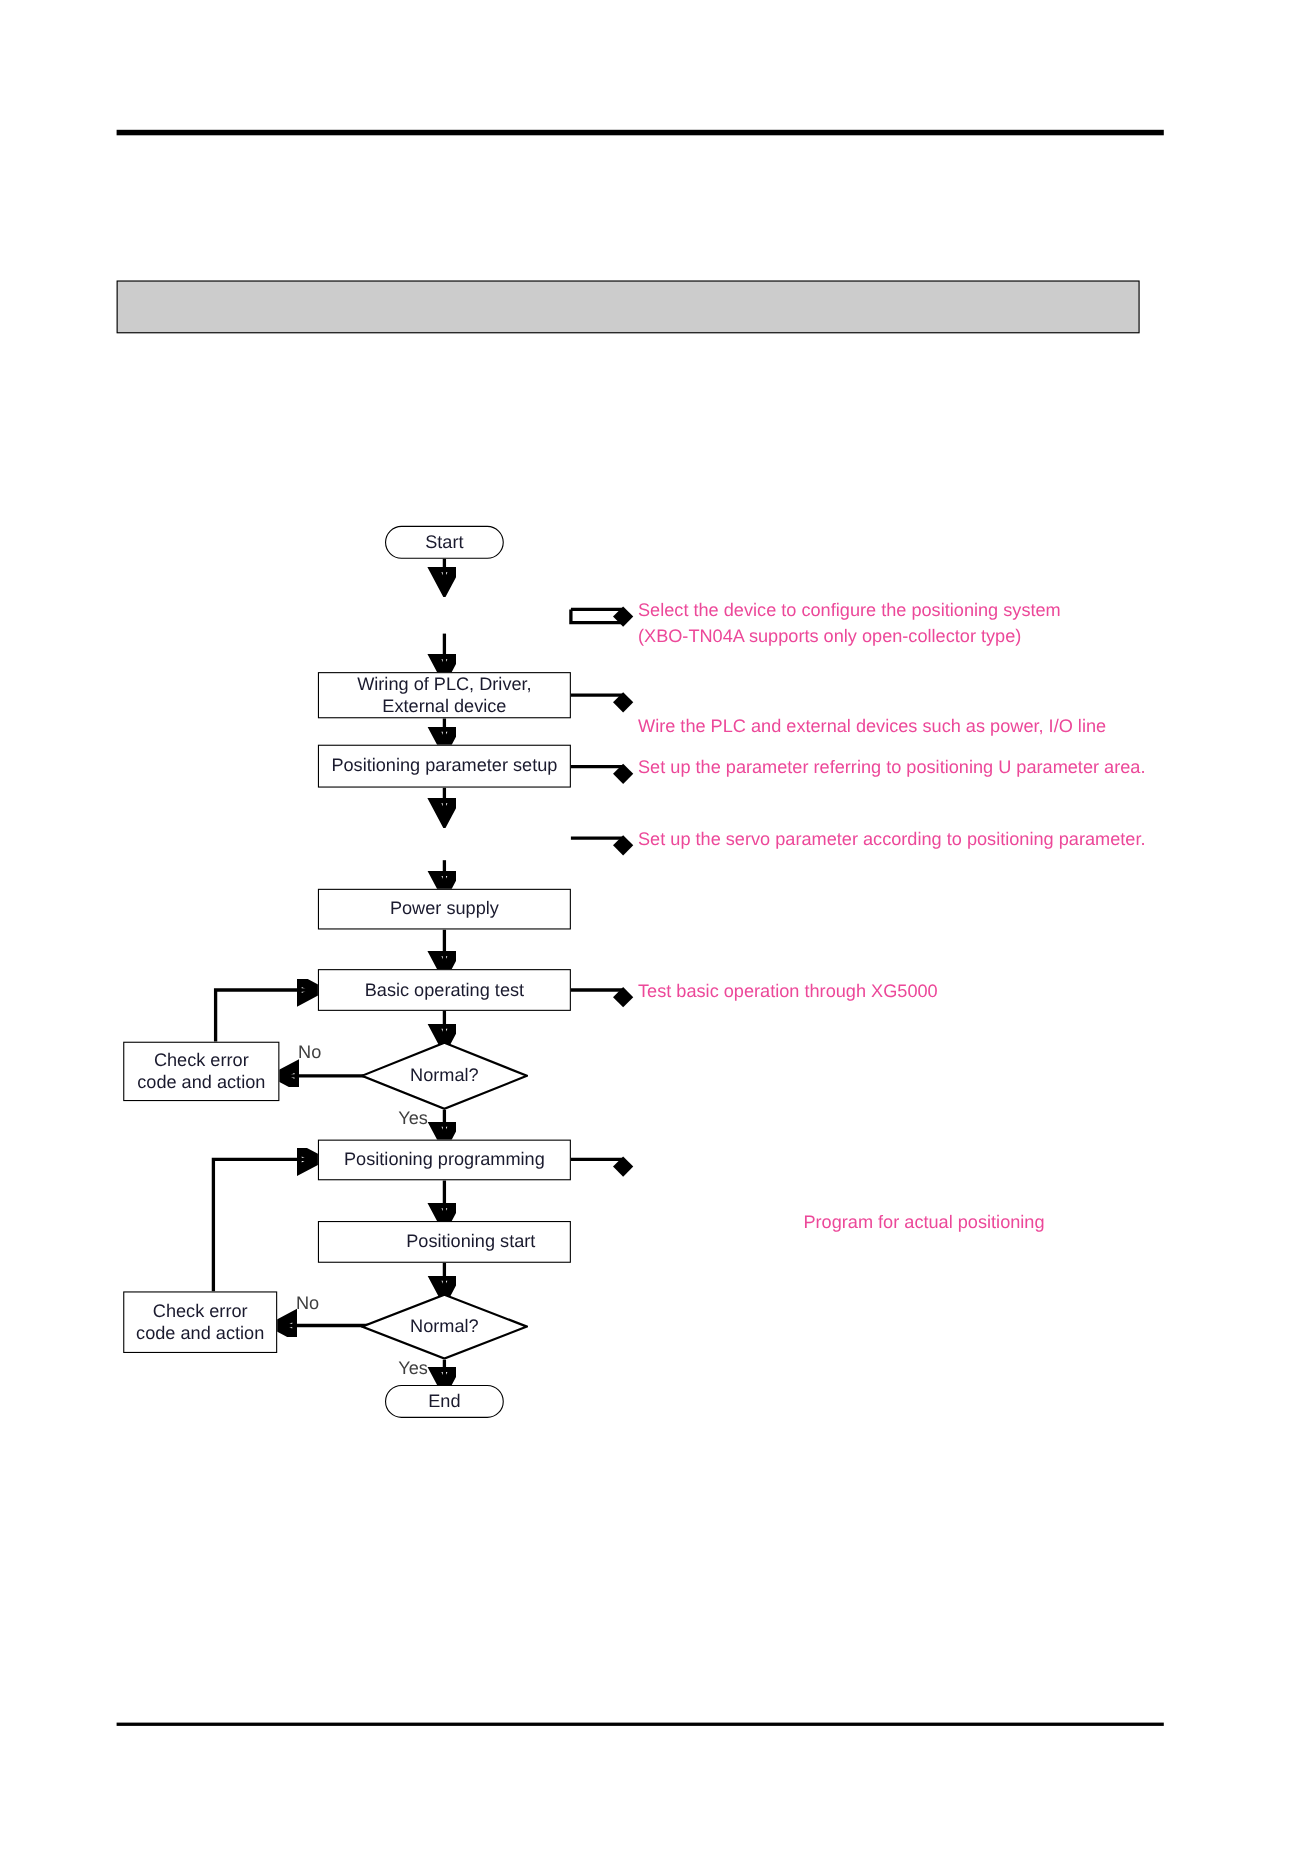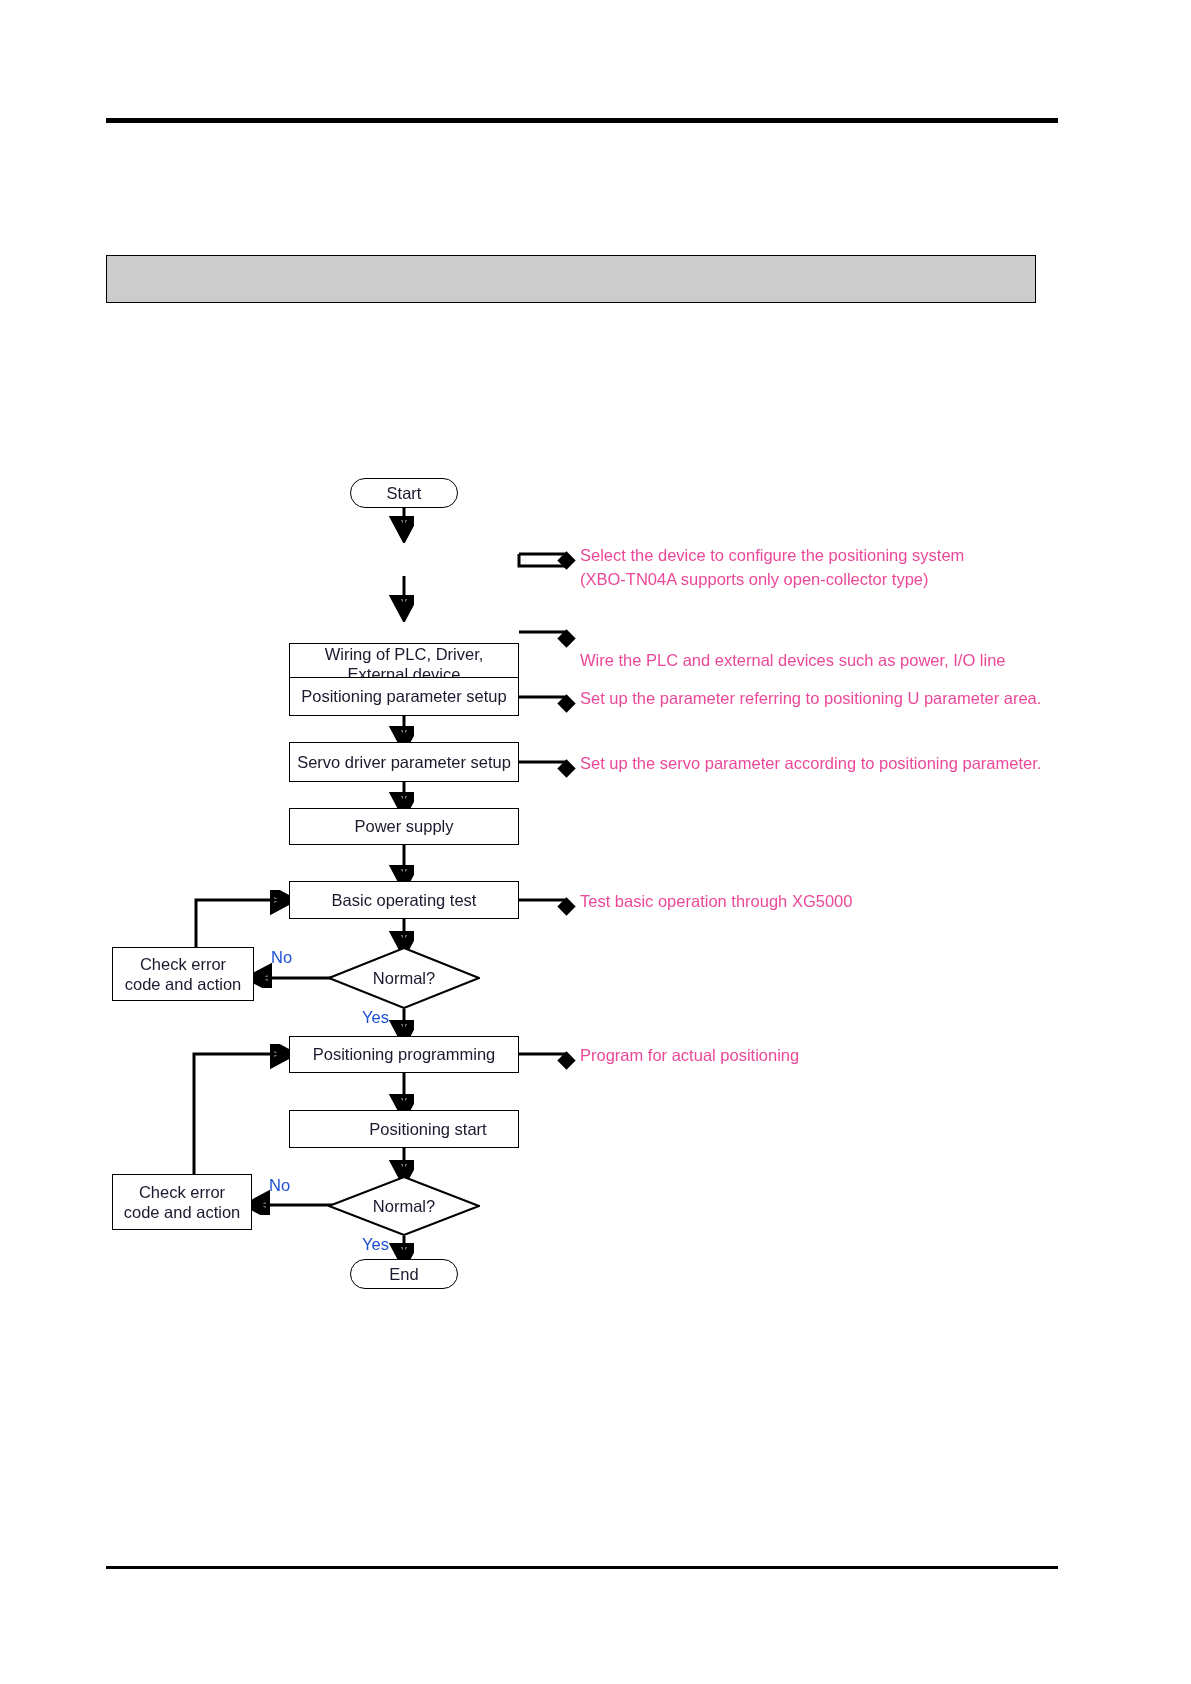--- a/index.html
+++ b/index.html
@@ -103,21 +103,21 @@
   .annotation {
     position: absolute;
     font-size: 16.5px;
     line-height: 1.45;
     color: #ec4899;
     white-space: pre-line;
   }
   .edge-label {
     position: absolute;
     font-size: 16.5px;
-    color: #1d4ed8;
+    color: #404040;
   }
   svg.wires {
     position: absolute;
     left: 0; top: 0;
     width: 1191px;
     height: 1684px;
     pointer-events: none;
   }
   svg.wires line, svg.wires polyline, svg.wires path {
     stroke: #000000;
@@ -187,26 +187,25 @@
       <line x1="519" y1="632" x2="566" y2="632"></line>
       <line x1="519" y1="697" x2="566" y2="697"></line>
       <line x1="519" y1="762" x2="566" y2="762"></line>
       <line x1="519" y1="900" x2="566" y2="900"></line>
       <line x1="519" y1="1054" x2="566" y2="1054"></line>
     </svg>
 
     <div class="node terminator" style="left:350px; top:478px; width:108px; height:30px;">Start</div>
 
 
-    <div class="node" style="left:289px; top:611px; width:230px; height:42px;margin-top:32px;">Wiring of PLC, Driver,
+    <div class="node" style="left:289px; top:611px; width:230px; height:42px;">Wiring of PLC, Driver,
 External device</div>
 
     <div class="node" style="left:289px; top:677px; width:230px; height:39px;">Positioning parameter setup</div>
 
-    <div class="node" style="left:289px; top:742px; width:230px; height:40px;">Servo driver parameter setup</div>
 
     <div class="node" style="left:289px; top:808px; width:230px; height:37px;">Power supply</div>
 
     <div class="node" style="left:289px; top:881px; width:230px; height:38px;">Basic operating test</div>
 
     <div class="node decision" style="left:328px; top:947px; width:152px; height:62px;">
       <svg class="diamond-shape" viewBox="0 0 152 62" preserveAspectRatio="none" xmlns="http://www.w3.org/2000/svg">
         <polygon points="76,1 151,31 76,61 1,31" fill="#ffffff" stroke="#000000" stroke-width="2"></polygon>
       </svg>
       <span class="decision-label">Normal?</span>
@@ -242,21 +241,21 @@
 (XBO-TN04A supports only open-collector type)</div>
 
     <div class="annotation" style="left:580px; top:622px; width:520px;margin-top:27px;">Wire the PLC and external devices such as power, I/O line</div>
 
     <div class="annotation" style="left:580px; top:687px; width:520px;">Set up the parameter referring to positioning U parameter area.</div>
 
     <div class="annotation" style="left:580px; top:752px; width:520px;">Set up the servo parameter according to positioning parameter.</div>
 
     <div class="annotation" style="left:580px; top:890px; width:520px;">Test basic operation through XG5000</div>
 
-    <div class="annotation" style="left:580px; top:1044px; width:520px;">Program for actual positioning</div>
+    <div class="annotation" style="left:580px; top:1100px; width:520px;text-align:center;">Program for actual positioning</div>
 
     <div class="edge-label" style="left:271px; top:948px;">No</div>
 
     <div class="edge-label" style="left:362px; top:1008px;">Yes</div>
 
     <div class="edge-label" style="left:269px; top:1176px;">No</div>
 
     <div class="edge-label" style="left:362px; top:1235px;">Yes</div>
 
   </div>

